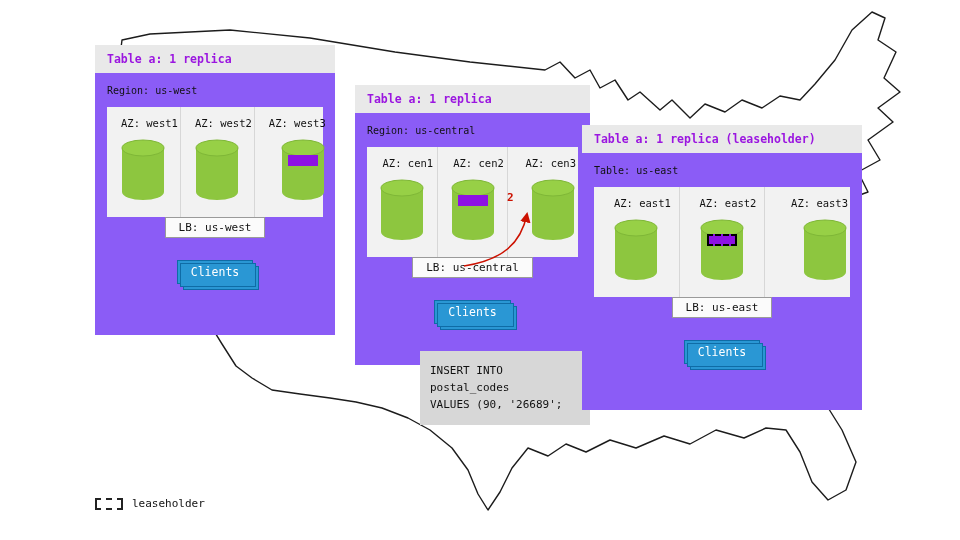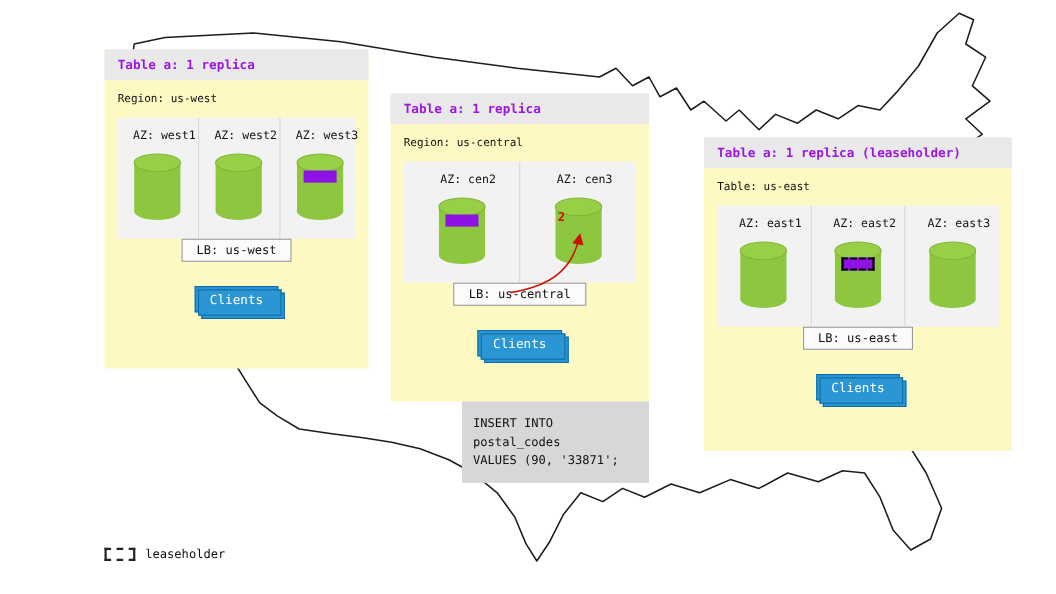--- a/index.html
+++ b/index.html
@@ -4,32 +4,32 @@
 <style>
   html,body{margin:0;padding:0;}
   body{
     width:960px;height:540px;position:relative;overflow:hidden;
     background:#ffffff;
     font-family:"DejaVu Sans Mono","Liberation Mono",monospace;
   }
   .map-layer{position:absolute;left:0;top:0;z-index:0;pointer-events:none;}
   .overlay-layer{position:absolute;left:0;top:0;z-index:5;pointer-events:none;}
 
-  .panel{position:absolute;z-index:1;background:#fef9c3;}
+  .panel{position:absolute;z-index:1;background:#8b5cf6;}
   .panel-header{
     background:#e9e9e9;padding:7px 12px;font-size:11.5px;font-weight:bold;
     color:#9b16e0;white-space:nowrap;height:14px;line-height:14px;
   }
   .region-title{padding:10px 12px 8px;font-size:10px;color:#111;height:16px;line-height:16px;}
   .az-row{margin:0 12px;background:#f2f2f2;display:flex;}
   .az-cell{
     flex:1;display:flex;flex-direction:column;align-items:center;
     padding:10px 2px 14px;border-right:1px solid #d7d7d7;
   }
-  .az-cell:last-child{border-right:none;}
+  .az-cell:last-child{border-right:none;align-items:flex-end;}
   .az-label{font-size:10.5px;color:#111;margin-bottom:10px;white-space:nowrap;margin-left:12px;}
   .cyl-wrap{position:relative;width:46px;height:64px;}
   .band{
     position:absolute;left:8px;top:16px;width:30px;height:11px;
     background:#8d12e3;
   }
   .band.leaseholder{
     left:8px;top:15px;width:26px;height:8px;
     border:2px dashed #000;
   }
@@ -46,21 +46,21 @@
     content:"";position:absolute;z-index:-1;
     left:2px;top:2px;right:-4px;bottom:-4px;
     background:#2a97d4;border:1px solid #0f6ca6;
   }
   .clients::after{
     content:"";position:absolute;z-index:-2;
     left:5px;top:5px;right:-7px;bottom:-7px;
     background:#2a97d4;border:1px solid #0f6ca6;
   }
   .sql-box{
-    position:absolute;z-index:1;left:420px;top:365px;width:150px;
+    position:absolute;z-index:1;left:420px;top:351px;width:150px;
     background:#d7d7d7;padding:11px 10px 12px;font-size:11px;color:#111;line-height:1.55;
   }
   .arrow-step-label{
     position:absolute;z-index:6;left:507px;top:191px;
     color:#cc1100;font-size:11px;font-weight:bold;
   }
   .legend{
     position:absolute;z-index:1;left:95px;top:450px;
     display:flex;align-items:center;gap:9px;font-size:11px;color:#111;margin-top:47px;
   }
@@ -119,20 +119,29 @@
   <div class="clients">Clients</div>
 </div>
 
 <div class="panel" style="left:355px;top:85px;width:235px;height:280px;">
   <div class="panel-header">
     <span>Table a: 1 replica</span>
   </div>
   <div class="region-title">Region: us-central</div>
   <div class="az-row">
     <div class="az-cell">
+      <div class="az-label">AZ: cen1</div>
+      <div class="cyl-wrap">
+        <svg width="46" height="64" viewBox="0 0 46 64">
+          <path d="M2 9 v44 a21 8 0 0 0 42 0 V9" fill="#8dc63f"></path>
+          <ellipse cx="23" cy="9" rx="21" ry="8" fill="#97d046" stroke="#7fb737" stroke-width="1"></ellipse>
+        </svg>
+      </div>
+    </div>
+    <div class="az-cell">
       <div class="az-label">AZ: cen2</div>
       <div class="cyl-wrap">
         <svg width="46" height="64" viewBox="0 0 46 64">
           <path d="M2 9 v44 a21 8 0 0 0 42 0 V9" fill="#8dc63f"></path>
           <ellipse cx="23" cy="9" rx="21" ry="8" fill="#97d046" stroke="#7fb737" stroke-width="1"></ellipse>
         </svg>
         <div class="band"></div>
       </div>
     </div>
     <div class="az-cell">
@@ -144,24 +153,24 @@
         </svg>
       </div>
     </div>
   </div>
   <div class="lb-box">LB: us-central</div>
   <div class="clients">Clients</div>
 </div>
 
 <div class="sql-box">
   <div>INSERT INTO postal_codes</div>
-  <div>VALUES (90, '33871';</div>
-</div>
-
-<div class="panel" style="left:640px;top:125px;width:280px;height:285px;">
+  <div>VALUES (90, '26689';</div>
+</div>
+
+<div class="panel" style="left:582px;top:125px;width:280px;height:285px;">
   <div class="panel-header">
     <span>Table a: 1 replica (leaseholder)</span>
   </div>
   <div class="region-title">Table: us-east</div>
   <div class="az-row">
     <div class="az-cell">
       <div class="az-label">AZ: east1</div>
       <div class="cyl-wrap">
         <svg width="46" height="64" viewBox="0 0 46 64">
           <path d="M2 9 v44 a21 8 0 0 0 42 0 V9" fill="#8dc63f"></path>

